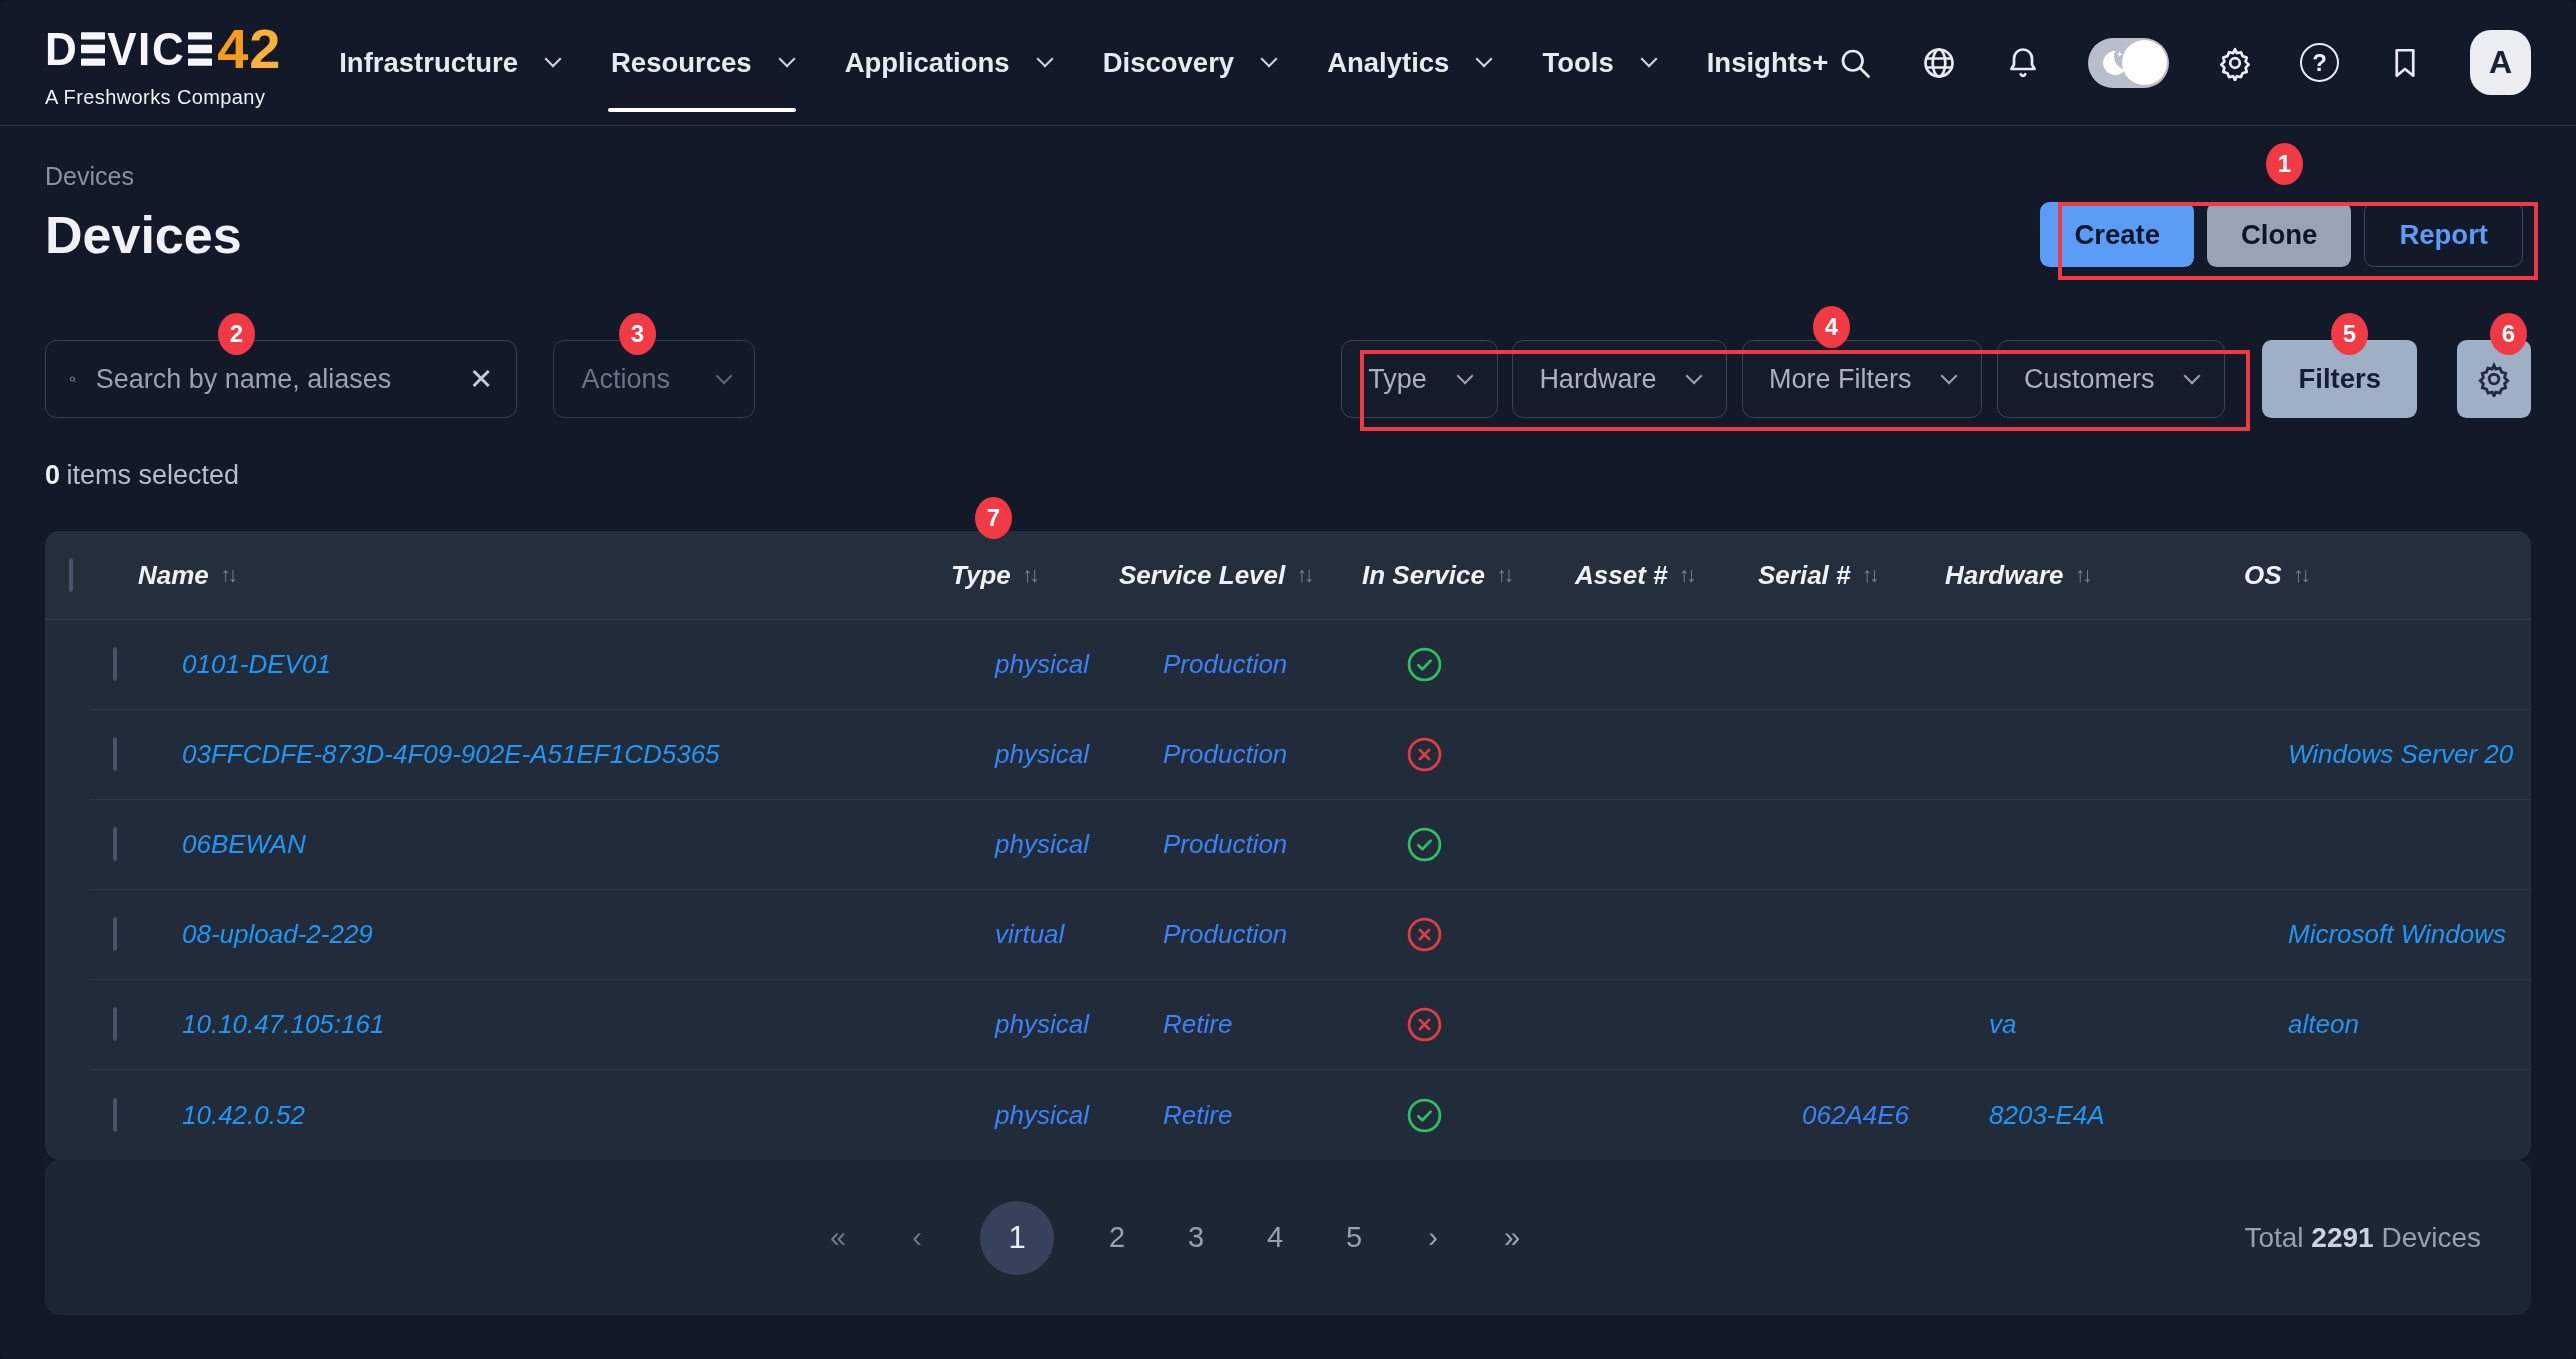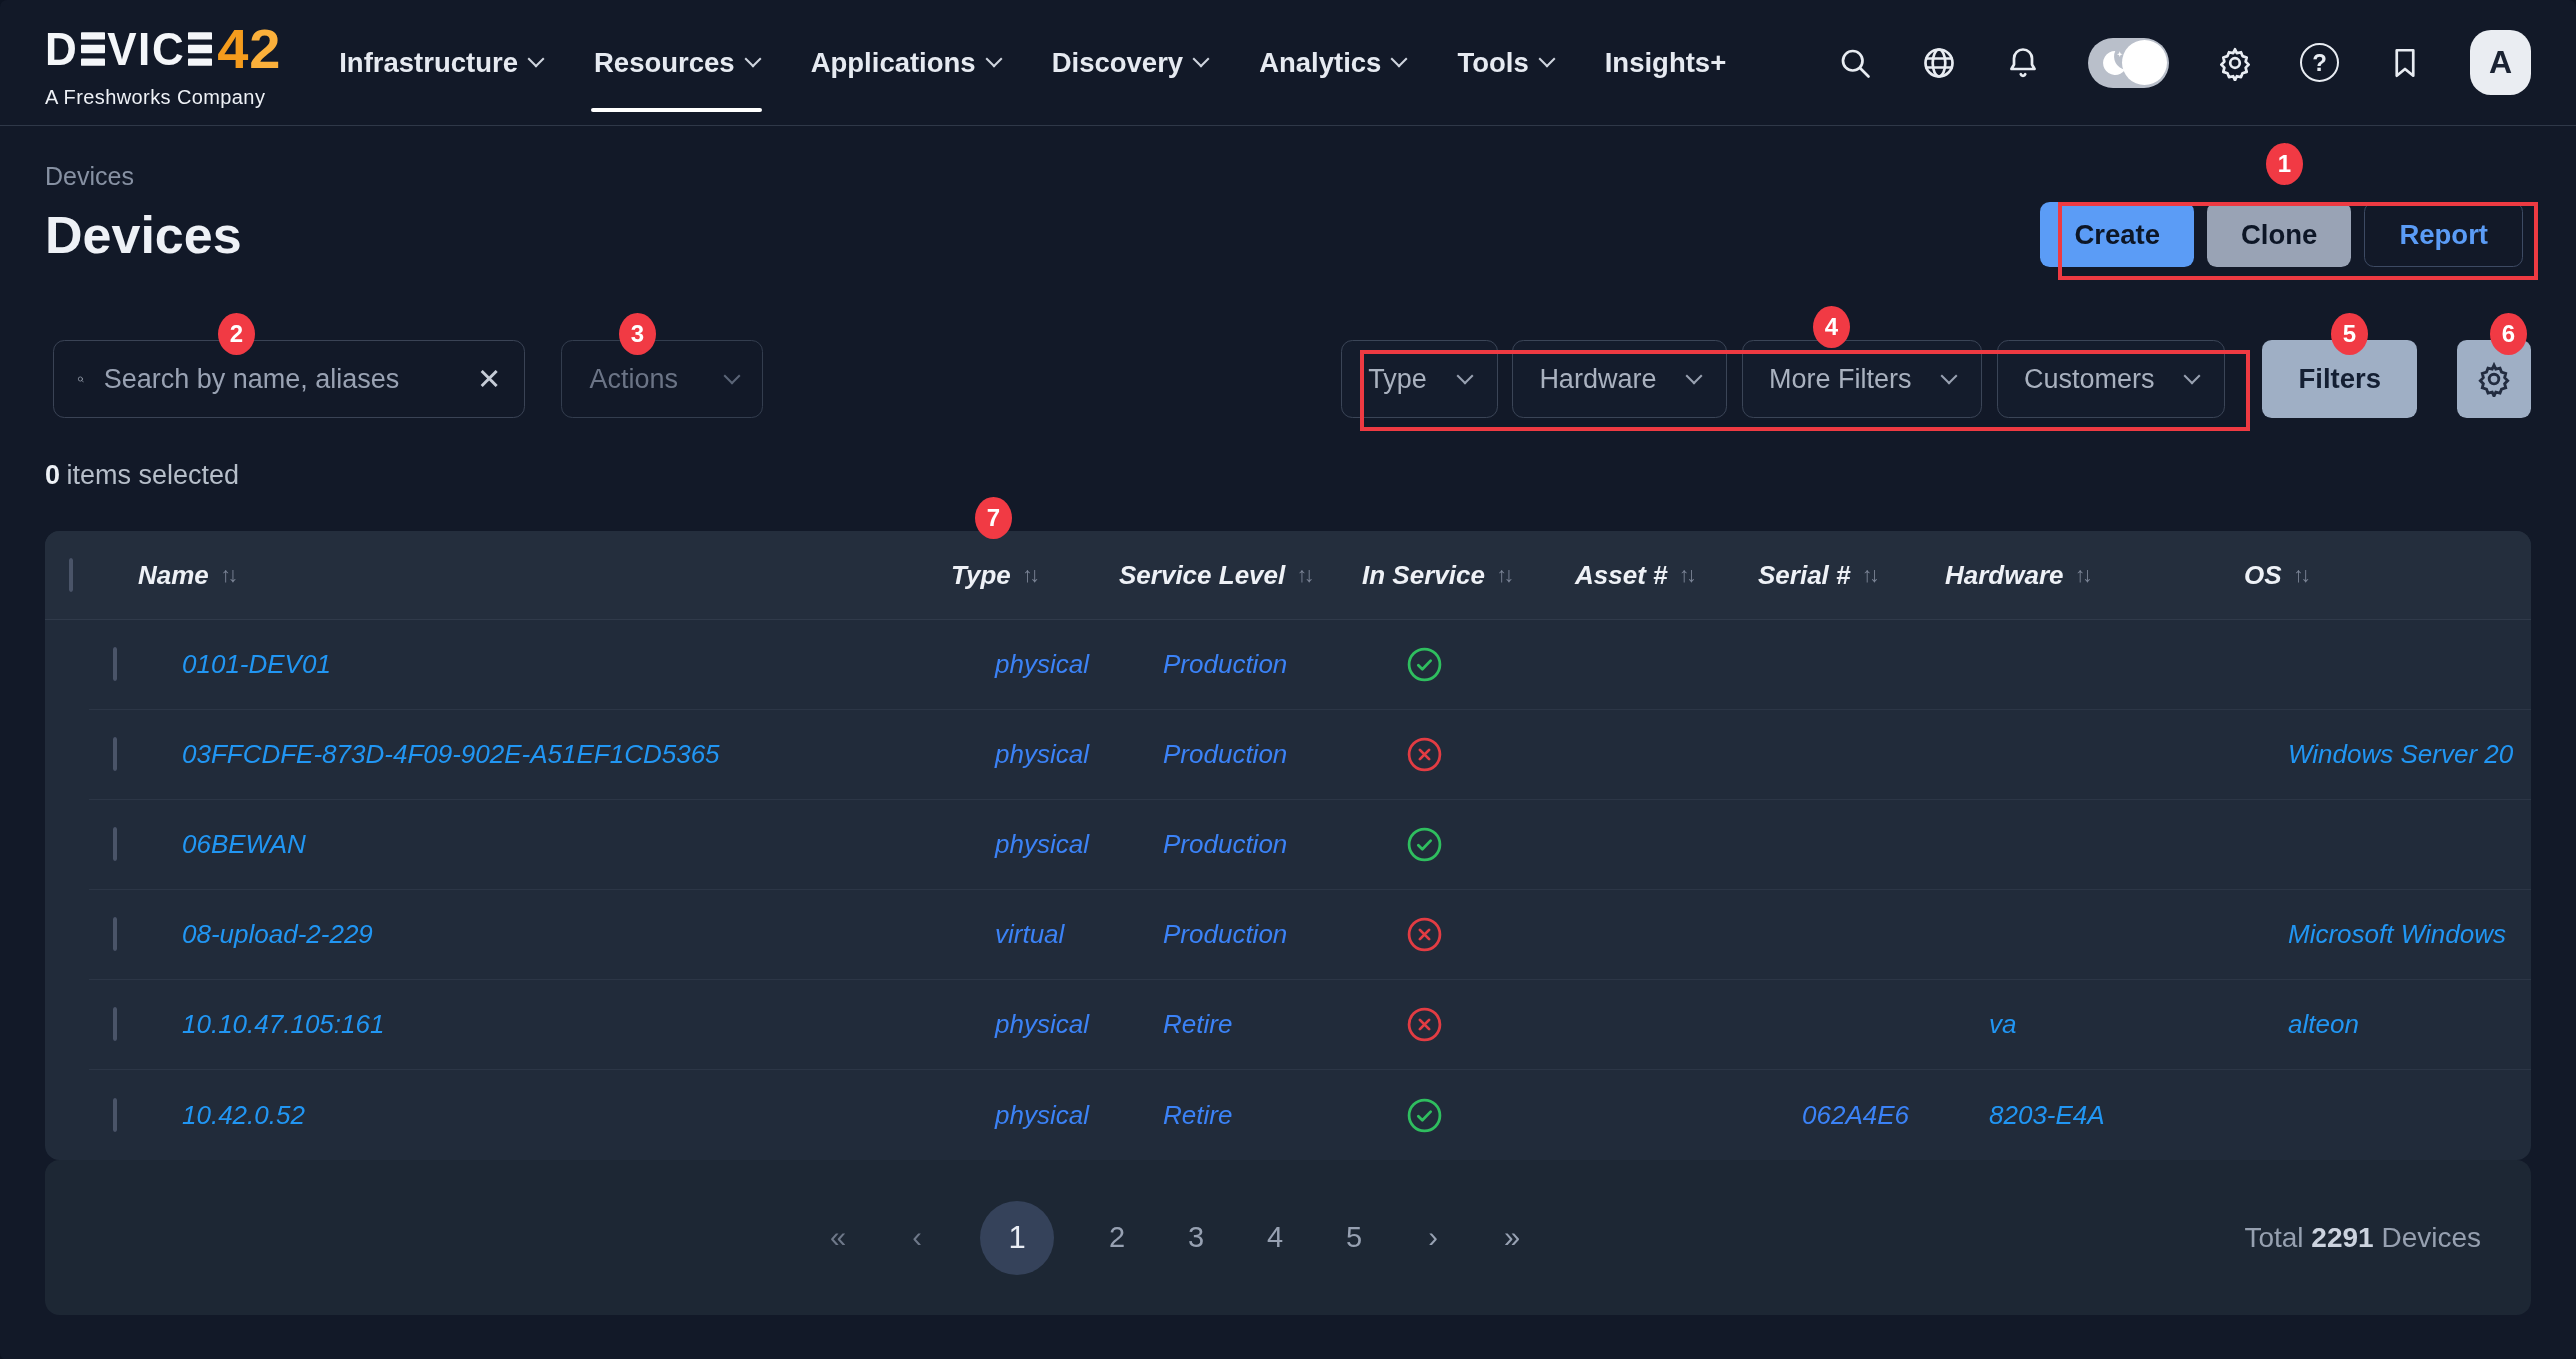--- a/index.html
+++ b/index.html
@@ -12,21 +12,21 @@
   .logo-block { margin-right:58px; cursor:pointer; }
   .logo-line { display:flex; align-items:center; }
   .logo-word { font-weight:bold; font-size:44px; letter-spacing:1.6px; color:#f4f6f9; display:flex; align-items:center; transform:scaleY(1.05); }
   .logo-e { display:inline-flex; flex-direction:column; justify-content:space-between; width:24px; height:32px; margin:0 2.4px; }
   .logo-e i { display:block; height:7.3px; background:#f4f6f9; border-radius:0.8px; }
   .logo-num { font-weight:bold; font-size:56px; letter-spacing:0.8px; margin-left:3.2px; }
   .logo-num .n4 { color:#f59c1d; } .logo-num .n2 { color:#fbb03b; }
   .logo-sub { font-size:20px; color:#eef1f6; margin-top:4.8px; letter-spacing:0.4px; }
 
   .nav-menu { display:flex; align-items:center; gap:52px; font-size:27.5px; font-weight:600; color:#e6eaf1; }
-  .nav-item { display:flex; align-items:center; gap:12px; cursor:pointer; position:relative; padding:11.3px 0; }
+  .nav-item { display:flex; align-items:center; gap:29px; cursor:pointer; position:relative; padding:11.3px 0; }
   .nav-item .chev { width:12px; height:12px; border-right:2.4px solid #cfd5de; border-bottom:2.4px solid #cfd5de; transform:rotate(45deg); margin-top:-6.5px; }
   .nav-item.active::after { content:""; position:absolute; left:-3.2px; right:-3.2px; bottom:-22.6px; height:4px; background:#ffffff; border-radius:2.4px; }
 
   .nav-right { margin-left:auto; display:flex; align-items:center; gap:47px; }
   .nav-ic { width:37px; height:37px; display:flex; align-items:center; justify-content:center; cursor:pointer; }
   .nav-ic svg { width:36px; height:36px; stroke:#e8ecf2; fill:none; stroke-width:1.8; stroke-linecap:round; stroke-linejoin:round; }
   .toggle { width:81px; height:50px; background:#b9bfca; border-radius:26px; position:relative; cursor:pointer; flex:0 0 auto; }
   .toggle .moon { position:absolute; left:6.5px; top:7.3px; width:36px; height:36px; }
   .toggle .moon svg { width:36px; height:36px; fill:#ffffff; stroke:none; }
   .toggle .knob { position:absolute; right:2.4px; top:2.4px; width:45px; height:45px; border-radius:50%; background:#ffffff; }
@@ -38,21 +38,21 @@
   .breadcrumb { margin-top:36px; font-size:25px; color:#8791a3; }
   .title-row { margin-top:11.3px; display:flex; justify-content:space-between; align-items:center; }
   .page-title { font-size:52px; font-weight:bold; color:#eef1f6; }
   .btn-group { display:flex; gap:13px; padding-right:8px; }
   .btn { height:65px; padding:0 34px; border-radius:9.7px; font-size:27.5px; font-weight:600; display:flex; align-items:center; justify-content:center; cursor:pointer; border:none; font-family:inherit; }
   .btn-create { background:#5b9cf6; color:#0d1626; }
   .btn-clone { background:#99a3b5; color:#0d1626; }
   .btn-report { background:transparent; border:1.6px solid #3d4a63; color:#5b9cf6; }
 
   
-  .controls { margin-top:73px; display:flex; align-items:flex-start;margin-left:8px; }
+  .controls { margin-top:73px; display:flex; align-items:flex-start; }
   .search-box { width:472px; height:78px; border:1.6px solid #3a4355; border-radius:11.3px; display:flex; align-items:center; padding:0 22.6px; gap:19.4px; }
   .search-box svg { width:31px; height:31px; stroke:#aeb6c4; fill:none; stroke-width:2; stroke-linecap:round; }
   .search-box input { flex:1; background:transparent; border:none; outline:none; font-size:27px; color:#dfe4ec; font-family:inherit; }
   .search-box input::placeholder { color:#99a2b3; }
   .clear-x { font-size:29px; color:#c6ccd7; cursor:pointer; line-height:1; }
   .actions-box { margin-left:36px; width:202px; height:78px; border:1.6px solid #333d4e; border-radius:11.3px; display:flex; align-items:center; justify-content:space-between; padding:0 24px 0 27.5px; font-size:27px; color:#6b7486; cursor:pointer; }
   .chev-sm { width:12px; height:12px; border-right:2.4px solid currentColor; border-bottom:2.4px solid currentColor; transform:rotate(45deg); margin-top:-6.5px; }
   .actions-box .chev-sm { color:#5b6577; }
   .spacer { flex:1; }
   .filterbar { display:flex; gap:14.5px; }

